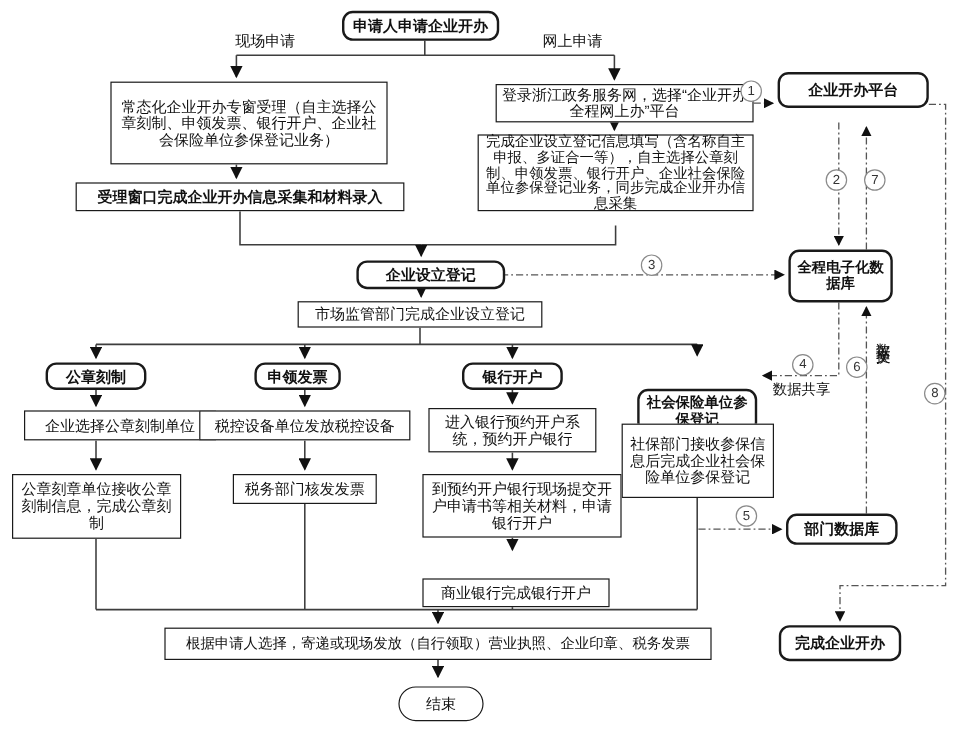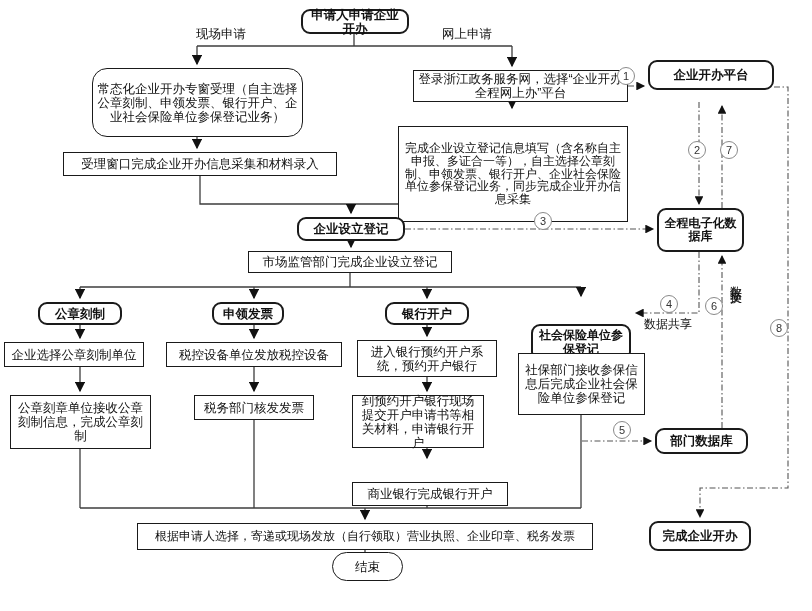--- a/index.html
+++ b/index.html
@@ -77,58 +77,58 @@
       <path d="M699,102 V204" marker-end="url(#ah)"></path>
       <path d="M722,208 V106" marker-end="url(#ah)"></path>
       <path d="M405,229 H653" marker-end="url(#ah)"></path>
       <path d="M699,252 V313 H636" marker-end="url(#ah)"></path>
       <path d="M582,441 H651" marker-end="url(#ah)"></path>
       <path d="M722,428 V256" marker-end="url(#ah)"></path>
       <path d="M774,87 H788 V488 H700 V517" marker-end="url(#ah)"></path>
     </g>
   </svg>
 
-  <div class="box rounded" style="left:301px;top:9px;width:108px;height:25px;text-align:center;">申请人申请企业开办</div>
+  <div class="box rounded" style="left:285px;top:9px;width:131px;height:25px;text-align:center;">申请人申请企业开办</div>
 
   <div class="flabel" style="left:196px;top:26px;">现场申请</div>
-  <div class="flabel" style="left:442px;top:26px;">网上申请</div>
+  <div class="flabel" style="left:452px;top:26px;">网上申请</div>
 
-  <div class="box" style="left:92px;top:68px;width:211px;height:69px;border-radius:15px;">常态化企业开办专窗受理（自主选择公章刻制、申领发票、银行开户、企业社会保险单位参保登记业务）</div>
-  <div class="box nowrap" style="left:63px;top:152px;width:274px;height:24px;">受理窗口完成企业开办信息采集和材料录入</div>
+  <div class="box" style="left:92px;top:68px;width:231px;height:69px;">常态化企业开办专窗受理（自主选择公章刻制、申领发票、银行开户、企业社会保险单位参保登记业务）</div>
+  <div class="box nowrap" style="left:63px;top:152px;width:274px;height:24px;font-weight:bold;">受理窗口完成企业开办信息采集和材料录入</div>
 
   <div class="box" style="left:413px;top:70px;width:215px;height:32px;">登录浙江政务服务网，选择“企业开办全程网上办”平台</div>
-  <div class="box tiny" style="left:398px;top:112px;width:230px;height:96px;margin-top:14px;">完成企业设立登记信息填写（含名称自主申报、多证合一等），自主选择公章刻制、申领发票、银行开户、企业社会保险单位参保登记业务，同步完成企业开办信息采集</div>
+  <div class="box tiny" style="left:398px;top:112px;width:230px;height:64px;">完成企业设立登记信息填写（含名称自主申报、多证合一等），自主选择公章刻制、申领发票、银行开户、企业社会保险单位参保登记业务，同步完成企业开办信息采集</div>
 
-  <div class="box rounded" style="left:297px;top:217px;width:108px;height:24px;">企业设立登记</div>
+  <div class="box rounded" style="left:297px;top:217px;width:124px;height:24px;">企业设立登记</div>
   <div class="box nowrap" style="left:248px;top:251px;width:204px;height:22px;">市场监管部门完成企业设立登记</div>
 
   <div class="box rounded" style="left:38px;top:302px;width:84px;height:23px;">公章刻制</div>
   <div class="box rounded" style="left:212px;top:302px;width:72px;height:23px;">申领发票</div>
   <div class="box rounded" style="left:385px;top:302px;width:84px;height:23px;">银行开户</div>
   <div class="box rounded small" style="left:531px;top:300px;width:100px;height:37px;margin-top:24px;">社会保险单位参保登记</div>
 
-  <div class="box nowrap" style="left:4px;top:342px;width:140px;height:25px;">企业选择公章刻制单位</div>
+  <div class="box nowrap" style="left:20px;top:342px;width:160px;height:25px;">企业选择公章刻制单位</div>
   <div class="box" style="left:10px;top:395px;width:141px;height:54px;">公章刻章单位接收公章刻制信息，完成公章刻制</div>
 
   <div class="box nowrap" style="left:166px;top:342px;width:176px;height:25px;">税控设备单位发放税控设备</div>
   <div class="box" style="left:357px;top:340px;width:140px;height:37px;">进入银行预约开户系统，预约开户银行</div>
 
   <div class="box nowrap" style="left:194px;top:395px;width:120px;height:25px;">税务部门核发发票</div>
-  <div class="box" style="left:352px;top:395px;width:132px;height:53px;">到预约开户银行现场提交开户申请书等相关材料，申请银行开户</div>
+  <div class="box" style="left:352px;top:395px;width:166px;height:53px;">到预约开户银行现场提交开户申请书等相关材料，申请银行开户</div>
   <div class="box nowrap" style="left:352px;top:482px;width:156px;height:24px;">商业银行完成银行开户</div>
 
   <div class="box" style="left:518px;top:353px;width:127px;height:62px;">社保部门接收参保信息后完成企业社会保险单位参保登记</div>
 
   <div class="box rounded" style="left:648px;top:60px;width:126px;height:30px;">企业开办平台</div>
   <div class="box rounded small" style="left:657px;top:208px;width:87px;height:44px;">全程电子化数据库</div>
   <div class="box rounded" style="left:655px;top:428px;width:93px;height:26px;">部门数据库</div>
   <div class="box rounded" style="left:649px;top:521px;width:102px;height:30px;">完成企业开办</div>
 
   <div class="box nowrap small" style="left:137px;top:523px;width:456px;height:27px;">根据申请人选择，寄递或现场发放（自行领取）营业执照、企业印章、税务发票</div>
-  <div class="box stadium" style="left:332px;top:552px;width:71px;height:29px;">结束</div>
+  <div class="box stadium" style="left:332px;top:572px;width:71px;height:29px;">结束</div>
 
   <div class="circ" style="left:617px;top:67px;">1</div>
   <div class="circ" style="left:688px;top:141px;">2</div>
   <div class="circ" style="left:534px;top:212px;">3</div>
   <div class="circ" style="left:660px;top:295px;">4</div>
   <div class="circ" style="left:613px;top:421px;">5</div>
   <div class="circ" style="left:705px;top:297px;">6</div>
   <div class="circ" style="left:720px;top:141px;">7</div>
   <div class="circ" style="left:770px;top:319px;">8</div>
 

